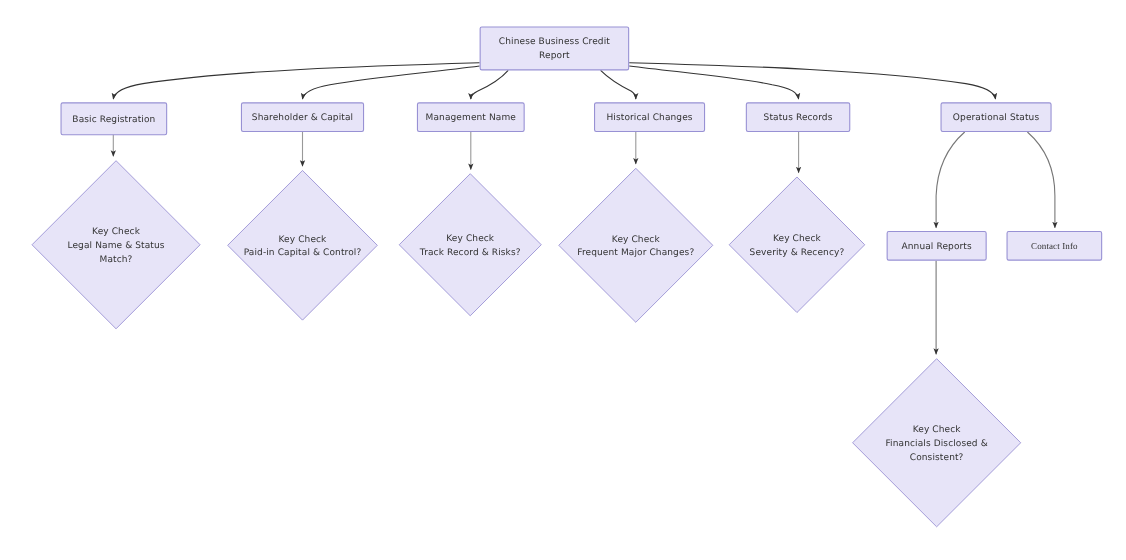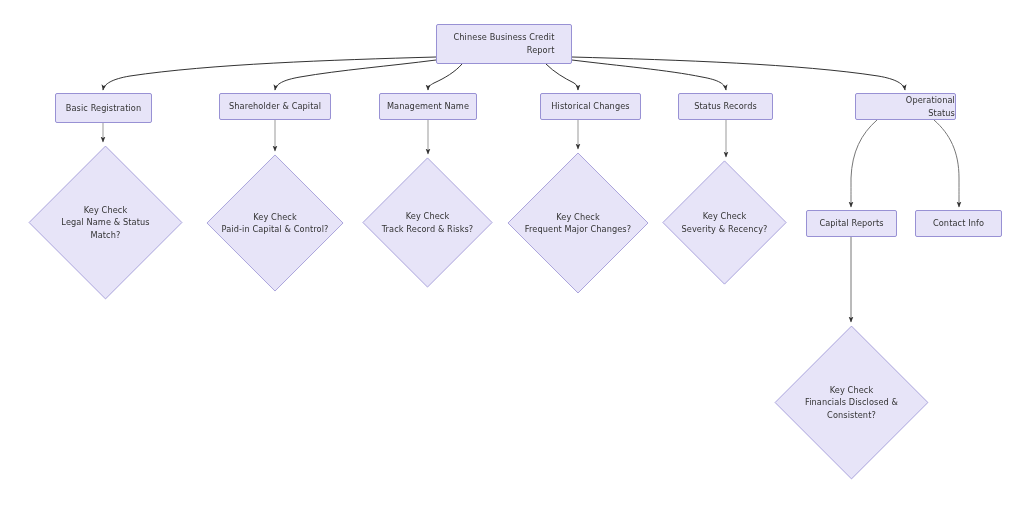--- a/index.html
+++ b/index.html
@@ -39,21 +39,20 @@
     background: #e7e4f8;
     border: 1px solid #9891d4;
     border-radius: 2px;
   }
   .node-rect .node-label {
     font-size: 8.2px;
     line-height: 13px;
     color: #333333;
     letter-spacing: 0.1px;
     white-space: pre-line;
-    text-align: right;
   }
   .node-diamond {
     background: transparent;
     border: none;
   }
   .node-diamond .diamond-shape {
     position: absolute;
     left: 0;
     top: 0;
     width: 100%;
@@ -128,29 +127,29 @@
   </div>
 
   <div class="node node-rect" style="left:528px; top:93px; width:101px; height:27px;margin-left:12px;">
     <span class="node-label">Historical Changes</span>
   </div>
 
   <div class="node node-rect" style="left:678px; top:93px; width:95px; height:27px;">
     <span class="node-label">Status Records</span>
   </div>
 
-  <div class="node node-rect" style="left:855px; top:93px; width:101px; height:27px;padding-left:30px;">
+  <div class="node node-rect" style="left:855px; top:93px; width:101px; height:27px;">
     <span class="node-label">Operational Status</span>
   </div>
 
   <div class="node node-rect" style="left:806px; top:210px; width:91px; height:27px;">
-    <span class="node-label">Capital Reports</span>
-  </div>
-
-  <div class="node node-rect" style="left:915px; top:210px; width:87px; height:27px;">
+    <span class="node-label">Annual Reports</span>
+  </div>
+
+  <div class="node node-rect" style="left:915px; top:210px; width:87px; height:27px;font-family:Liberation Serif, serif;">
     <span class="node-label">Contact Info</span>
   </div>
 
   <div class="node node-diamond" style="left:28px; top:145px; width:155px; height:155px;">
     <svg class="diamond-shape" viewBox="0 0 100 100" preserveAspectRatio="none">
       <polygon points="50,0.7 99.3,50 50,99.3 0.7,50" fill="#e7e4f8" stroke="#9891d4" stroke-width="0.8" vector-effect="non-scaling-stroke"></polygon>
     </svg>
     <span class="node-label">Key Check
 Legal Name &amp; Status
 Match?</span>

